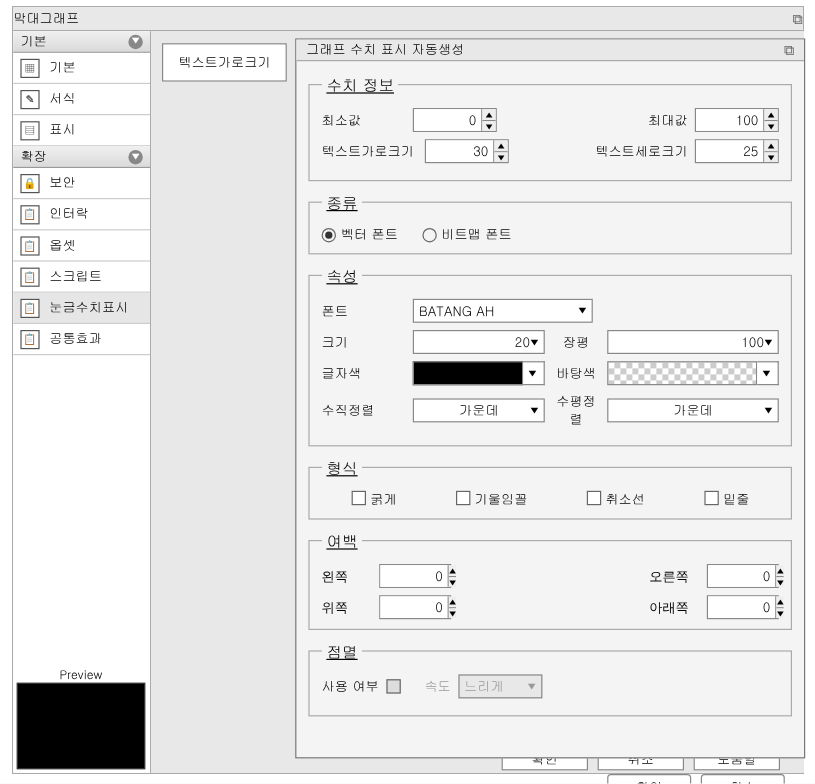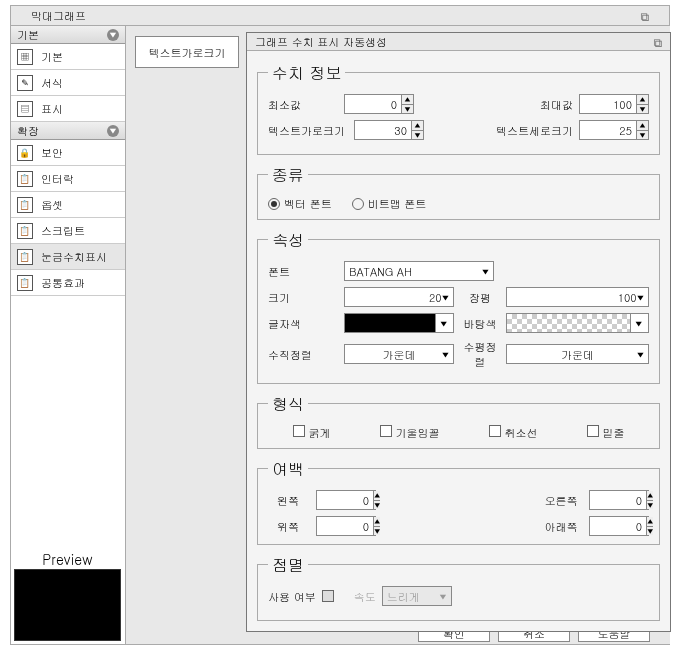--- a/index.html
+++ b/index.html
@@ -1,37 +1,37 @@
 <!DOCTYPE html>
 <html><head>
 <meta charset="utf-8">
 <style>
 * { box-sizing: border-box; font-family: Gulim, sans-serif; font-size: 11px; }
 body { margin: 0; background: #fff; width: 679px; height: 653px; position: relative; }
 .outer-panel { position: absolute; left: 10px; top: 5px; width: 660px; height: 640px; border: 1px solid #aaa; background: #fff; }
-.outer-title { background: #e8e8e8; height: 20px; line-height: 20px; padding: 0 20px; border-bottom: 1px solid #aaa; display: flex; justify-content: space-between; align-items: center; }
+.outer-title { background: #e8e8e8; height: 20px; line-height: 20px; padding: 0 0; border-bottom: 1px solid #aaa; display: flex; justify-content: space-between; align-items: center; }
 .close-x { font-size: 12px; color: #666; cursor: pointer; }
 .sidebar { position: absolute; left: 0; top: 20px; width: 115px; height: 618px; border-right: 1px solid #aaa; background: #fff; }
 .acc-header { background: linear-gradient(#f0f0f0,#dadada); height: 18px; line-height: 18px; padding: 0 6px; border-bottom: 1px solid #999; display: flex; justify-content: space-between; align-items: center; cursor: pointer; }
 .acc-arrow { width: 12px; height: 12px; background: #888; border-radius: 50%; display: flex; align-items: center; justify-content: center; color: #fff; font-size: 8px; }
 .sidebar-item { height: 26px; display: flex; align-items: center; padding: 0 6px; gap: 8px; border-bottom: 1px solid #ccc; cursor: pointer; }
 .sidebar-item.sel { background: #e6e6e6; }
 .sb-icon { width: 16px; height: 16px; border: 1px solid #555; display: flex; align-items: center; justify-content: center; font-size: 9px; background: #fff; }
 .preview { position: absolute; bottom: 3px; left: 3px; width: 107px; }
-.preview-lbl { text-align: center; font-size: 14px; }
+.preview-lbl { text-align: center; font-size: 10px; }
 .preview-box { width: 107px; height: 72px; background: #000; border: 1px solid #333; }
 .main { position: absolute; left: 115px; top: 20px; width: 544px; height: 618px; background: #e8e8e8; }
 .main-btn { position: absolute; left: 9px; top: 10px; width: 104px; height: 32px; background: #fff; border: 1px solid #888; cursor: pointer; display: flex; align-items: center; justify-content: center; }
 .bot-btns { position: absolute; right: 20px; bottom: 2px; display: flex; gap: 8px; }
 .bot-btn { width: 72px; height: 18px; border: 1px solid #888; background: #fff; display: flex; align-items: center; justify-content: center; cursor: pointer; }
 .dialog { position: absolute; left: 246px; top: 32px; width: 425px; height: 600px; border: 1px solid #777; background: #f4f4f4; z-index: 10; }
 .dlg-title { background: #e8e8e8; height: 18px; line-height: 18px; padding: 0 8px; border-bottom: 1px solid #aaa; display: flex; justify-content: space-between; }
 .dlg-body { padding: 10px; }
 fieldset { border: 1px solid #aaa; margin: 0 0 8px 0; padding: 10px 10px 8px 10px; position: relative; }
-legend { padding: 0 4px; font-size: 16px; }
+legend { padding: 0 4px; font-size: 13px; text-decoration: underline; }
 .row { display: flex; align-items: center; margin-bottom: 6px; gap: 6px; }
 .lbl { width: 70px; text-align: left; }
 .lbl-r { width: 60px; text-align: right; margin-left: auto; }
 .spinner { width: 70px; height: 20px; border: 1px solid #888; background: #fff; display: flex; }
 .spinner input { border: none; width: 56px; text-align: right; padding: 0 4px; font-size: 11px; }
 .spin-arrows { width: 12px; display: flex; flex-direction: column; border-left: 1px solid #888; }
 .spin-arrows div { flex: 1; font-size: 7px; line-height: 8px; text-align: center; background: #eee; cursor: pointer; }
 .spin-arrows div:first-child { border-bottom: 1px solid #888; }
 .radio-row { display: flex; gap: 20px; text-align: center; }
 .radio-item { display: flex; align-items: center; gap: 4px; cursor: pointer; }
@@ -44,21 +44,21 @@
 .pattern-swatch { height: 20px; border: 1px solid #888; flex: 1; cursor: pointer; background-image: repeating-conic-gradient(#ccc 0% 25%, #fff 0% 50%); background-size: 10px 10px; }
 .chk-row { display: flex; justify-content: space-around; }
 .chk-item { display: flex; gap: 4px; cursor: pointer; }
 .chk { width: 12px; height: 12px; border: 1px solid #666; background: #fff; }
 .chk.disabled { background: #ddd; }
 .dlg-btns { display: flex; justify-content: flex-end; gap: 8px; padding: 0 6px; }
 .dlg-btn { width: 70px; height: 22px; border: 1px solid #888; background: #fff; border-radius: 3px; display: flex; align-items: center; justify-content: center; cursor: pointer; }
 .margin-grid { display: flex; justify-content: space-between; }
 .margin-col { display: flex; flex-direction: column; gap: 6px; }
 .margin-row { display: flex; align-items: center; gap: 8px; }
-.margin-lbl { width: 40px; text-align: center; }
+.margin-lbl { width: 40px; text-align: left; font-family: Liberation Mono, monospace; }
 </style>
 </head>
 <body>
 
 <div class="outer-panel">
   <div class="outer-title">
     <span>막대그래프</span>
     <span class="close-x">⧉</span>
   </div>
 

